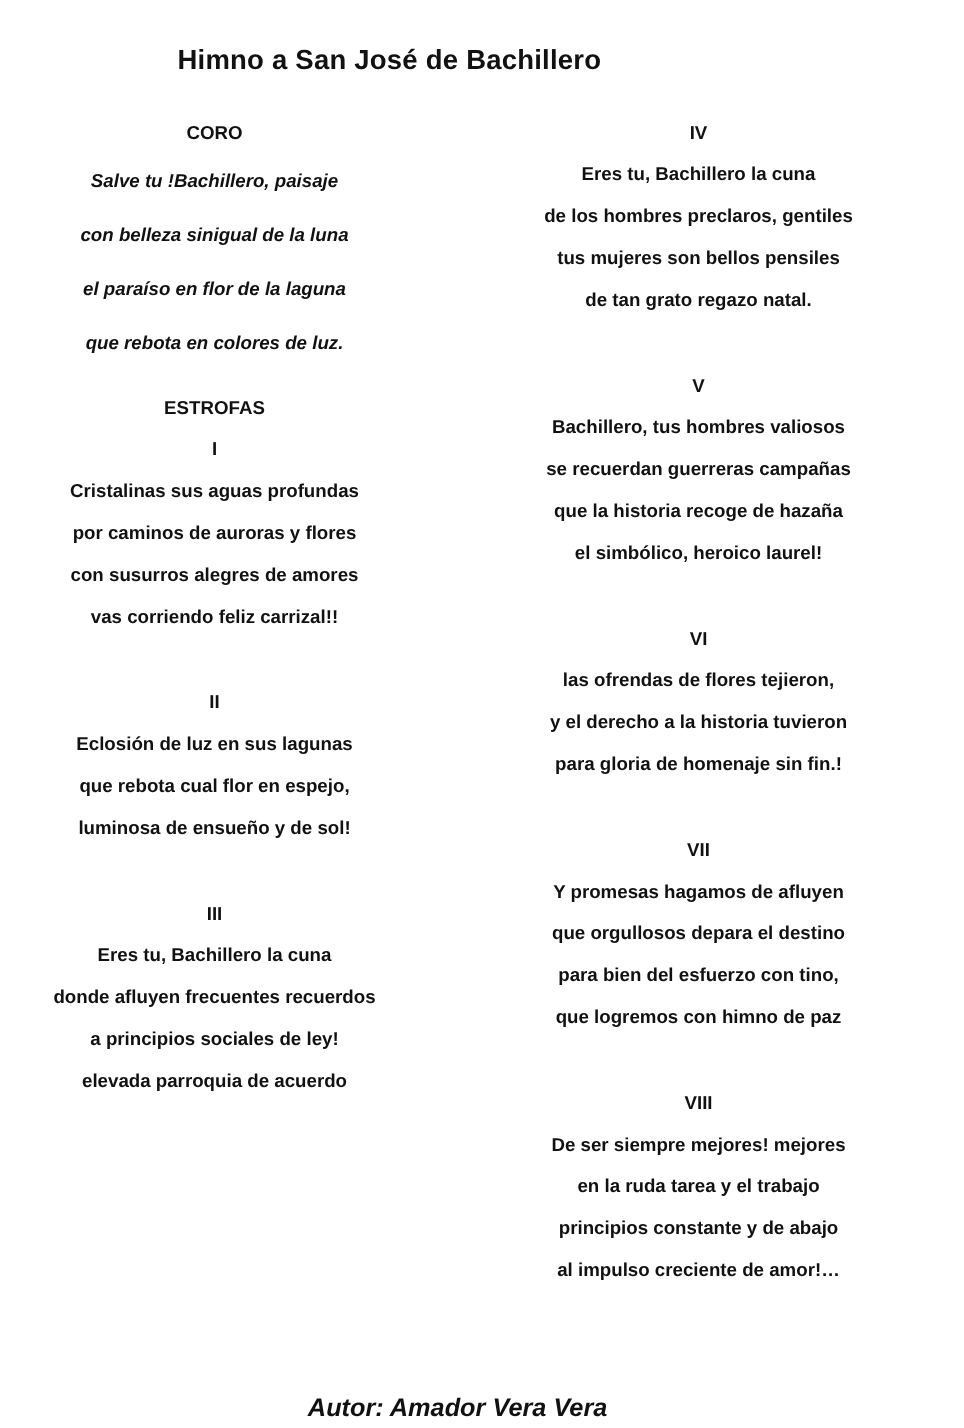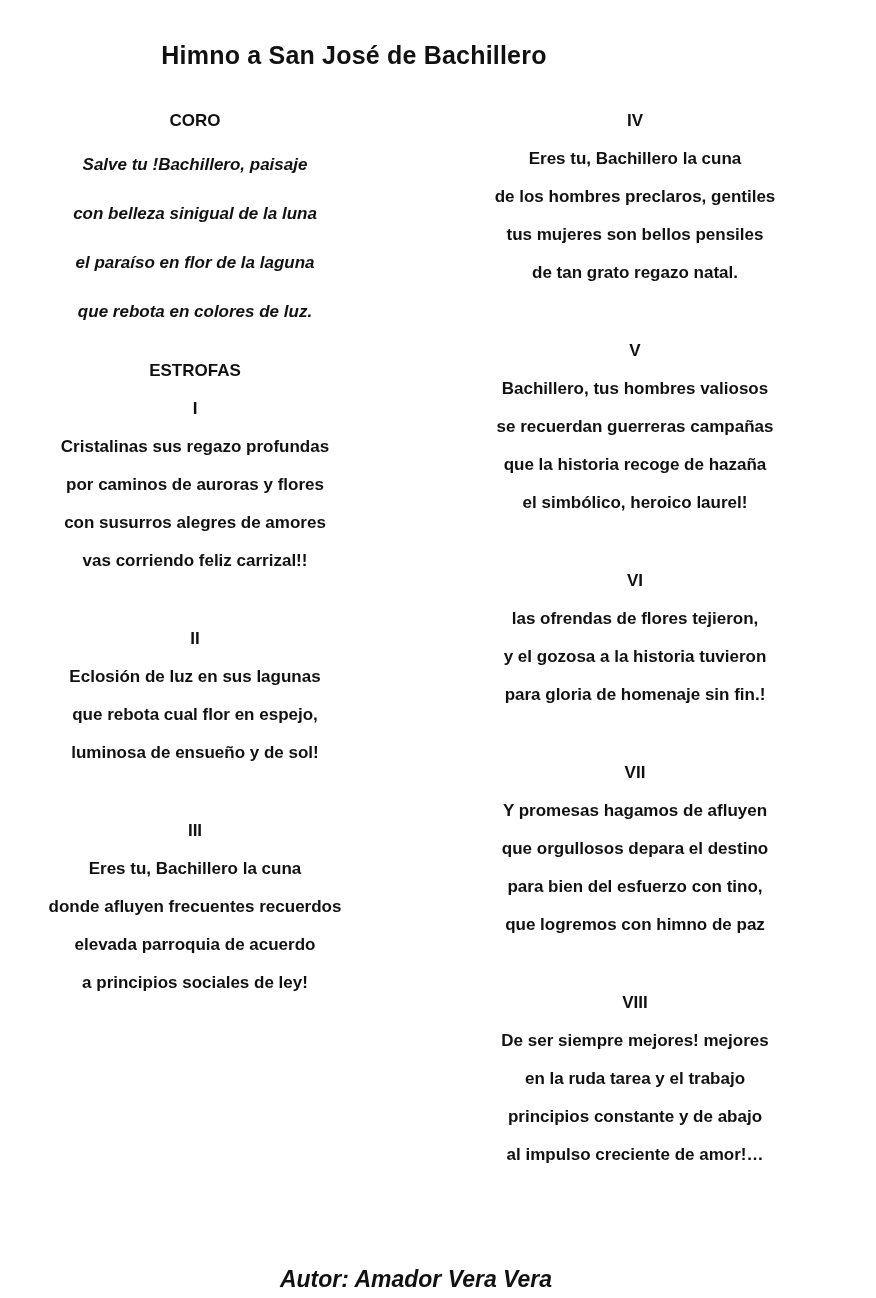--- a/index.html
+++ b/index.html
@@ -41,53 +41,53 @@
 <div class="col col-left">
   <div class="sec-heading">CORO</div>
   <div class="coro-line">Salve tu !Bachillero, paisaje</div>
   <div class="coro-line">con belleza sinigual de la luna</div>
   <div class="coro-line">el paraíso en flor de la laguna</div>
   <div class="coro-line">que rebota en colores de luz.</div>
 
   <div class="estrofas-heading">ESTROFAS</div>
 
   <div class="sec-heading">I</div>
-  <div class="stanza-line">Cristalinas sus regazo profundas</div>
+  <div class="stanza-line">Cristalinas sus aguas profundas</div>
   <div class="stanza-line">por caminos de auroras y flores</div>
   <div class="stanza-line">con susurros alegres de amores</div>
   <div class="stanza-line">vas corriendo feliz carrizal!!</div>
 
   <div class="sec-heading stanza-gap">II</div>
   <div class="stanza-line">Eclosión de luz en sus lagunas</div>
   <div class="stanza-line">que rebota cual flor en espejo,</div>
   <div class="stanza-line">luminosa de ensueño y de sol!</div>
 
   <div class="sec-heading stanza-gap">III</div>
   <div class="stanza-line">Eres tu, Bachillero la cuna</div>
   <div class="stanza-line">donde afluyen frecuentes recuerdos</div>
+  <div class="stanza-line">a principios sociales de ley!</div>
   <div class="stanza-line">elevada parroquia de acuerdo</div>
-  <div class="stanza-line">a principios sociales de ley!</div>
 </div>
 
 <div class="col col-right">
   <div class="sec-heading">IV</div>
   <div class="stanza-line">Eres tu, Bachillero la cuna</div>
   <div class="stanza-line">de los hombres preclaros, gentiles</div>
   <div class="stanza-line">tus mujeres son bellos pensiles</div>
   <div class="stanza-line">de tan grato regazo natal.</div>
 
   <div class="sec-heading stanza-gap">V</div>
   <div class="stanza-line">Bachillero, tus hombres valiosos</div>
   <div class="stanza-line">se recuerdan guerreras campañas</div>
   <div class="stanza-line">que la historia recoge de hazaña</div>
   <div class="stanza-line">el simbólico, heroico laurel!</div>
 
   <div class="sec-heading stanza-gap">VI</div>
   <div class="stanza-line">las ofrendas de flores tejieron,</div>
-  <div class="stanza-line">y el gozosa a la historia tuvieron</div>
+  <div class="stanza-line">y el derecho a la historia tuvieron</div>
   <div class="stanza-line">para gloria de homenaje sin fin.!</div>
 
   <div class="sec-heading stanza-gap">VII</div>
   <div class="stanza-line">Y promesas hagamos de afluyen</div>
   <div class="stanza-line">que orgullosos depara el destino</div>
   <div class="stanza-line">para bien del esfuerzo con tino,</div>
   <div class="stanza-line">que logremos con himno de paz</div>
 
   <div class="sec-heading stanza-gap">VIII</div>
   <div class="stanza-line">De ser siempre mejores! mejores</div>

